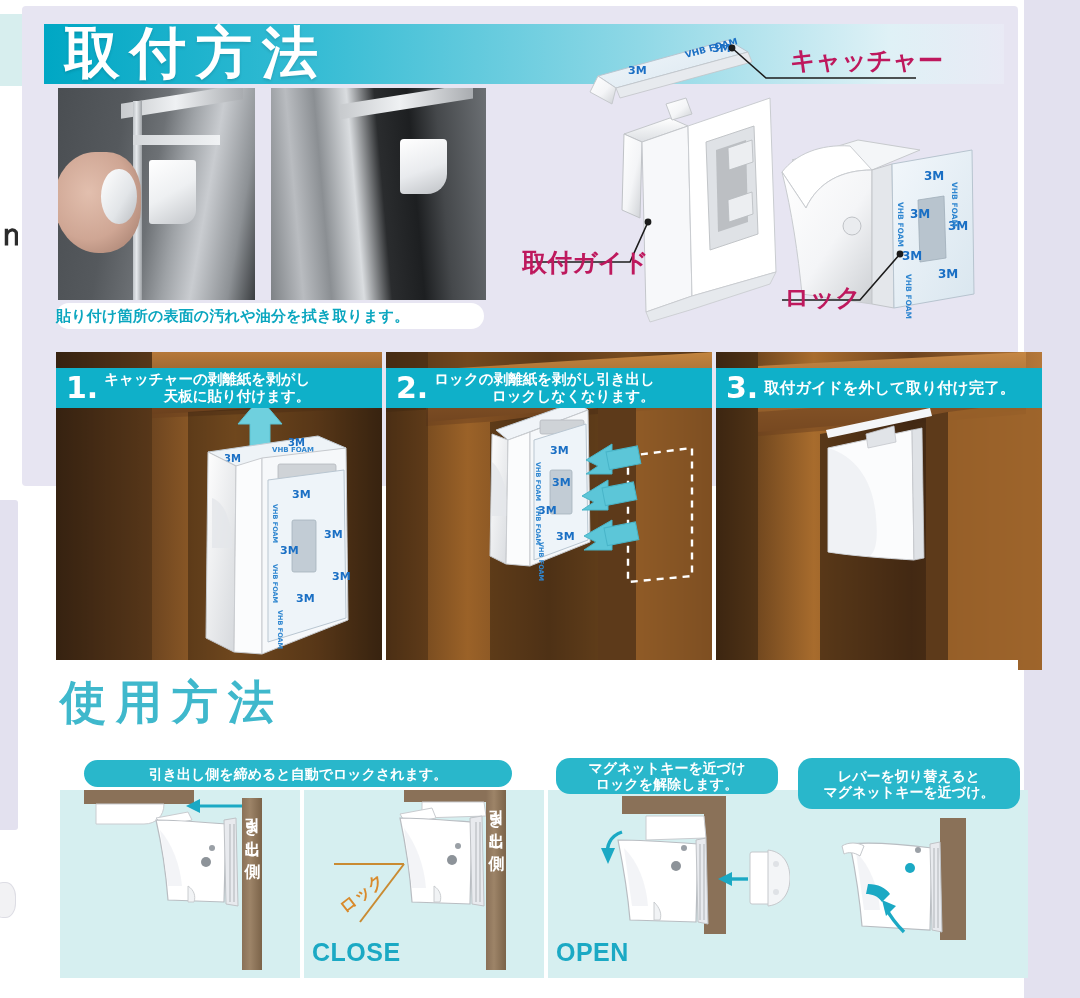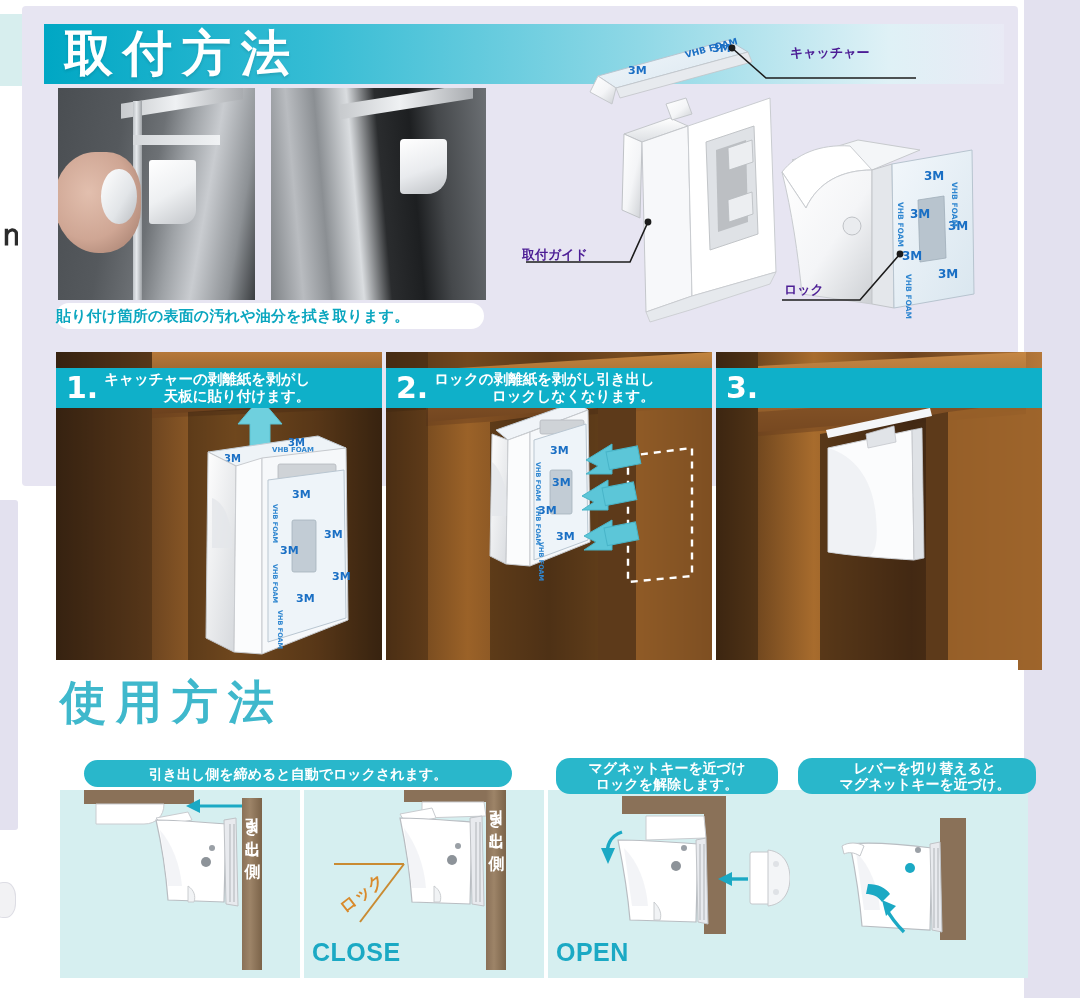--- a/index.html
+++ b/index.html
@@ -21,21 +21,21 @@
   .bleed-right-lav{position:absolute;right:0;top:0;width:56px;height:998px;background:#e3e1ef;}
   .bleed-right-gap{position:absolute;right:56px;top:0;width:14px;height:998px;background:#ffffff;}
 
   
   .card{position:absolute;left:22px;top:6px;width:996px;height:480px;background:#e7e5f2;border-radius:4px;}
   .card-lower{position:absolute;left:22px;top:660px;width:996px;height:120px;background:#ffffff;}
 
   
   .hdr-bar{position:absolute;left:44px;top:24px;width:960px;height:60px;
      background:linear-gradient(90deg,#00a7c4 0%,#35bcd4 28%,#8fd8e6 62%,#dff1f6 88%,#e9eaf5 100%);}
-  .hdr-bar .t{position:absolute;left:20px;top:-2px;font-size:49px;font-weight:700;color:#ffffff;
+  .hdr-bar .t{position:absolute;left:20px;top:-2px;font-size:56px;font-weight:700;color:#ffffff;
      letter-spacing:10px;line-height:62px;text-shadow:0 2px 3px rgba(0,0,0,.12);
      font-family:Liberation Sans, sans-serif;}
 
   
   .photo{position:absolute;overflow:hidden;background:#55595c;}
   .ph1{left:58px;top:88px;width:197px;height:212px;}
   .ph2{left:271px;top:88px;width:215px;height:212px;}
   .ph-grad-a{position:absolute;inset:0;background:
       linear-gradient(100deg,#4a4e52 0%,#55595d 30%,#6d7175 48%,#9ea2a6 60%,#c9ccd0 72%,#8d9195 88%,#3a3d40 100%);}
   .ph-grad-b{position:absolute;inset:0;background:
@@ -58,21 +58,21 @@
 
   
   .cap-pill{position:absolute;left:56px;top:303px;width:428px;height:26px;background:#ffffff;
       border-radius:13px;display:flex;align-items:center;justify-content:flex-start;}
   .cap-pill span{font-size:15px;font-weight:700;color:#0ba6bf;letter-spacing:.2px;
       font-family:"DejaVu Sans","Liberation Sans",sans-serif;}
 
   
   .ex{position:absolute;left:520px;top:22px;width:490px;height:310px;}
   .ex svg{position:absolute;left:0;top:0;}
-  .ex-lbl{position:absolute;font-size:13px;font-weight:700;color:#4c1d95;white-space:nowrap;
+  .ex-lbl{position:absolute;font-size:25px;font-weight:700;color:#be185d;white-space:nowrap;
       font-family:"DejaVu Sans","Liberation Sans",sans-serif;}
   .lbl-catcher{left:270px;top:22px;}
   .lbl-guide{left:2px;top:224px;}
   .lbl-lock{left:264px;top:259px;}
 
   
   .step{position:absolute;top:352px;width:326px;height:318px;background:#ffffff;overflow:hidden;}
   .s1{left:56px;} .s2{left:386px;} .s3{left:716px;}
   .step-hdr{position:absolute;left:0;top:16px;width:100%;height:40px;background:#0fb0c9;
       display:flex;align-items:center;box-sizing:border-box;padding:0 6px;z-index:4;}
@@ -94,21 +94,21 @@
   .u2{left:304px;width:240px;}
   .u3{left:548px;width:238px;padding-left:32px;}
   .u4{left:790px;width:238px;}
 
   .use-cap{position:absolute;background:#29b7cb;border-radius:14px;display:flex;
       flex-direction:column;align-items:center;justify-content:center;z-index:5;}
   .use-cap span{font-size:14px;font-weight:700;color:#ffffff;line-height:16px;white-space:nowrap;
       font-family:"DejaVu Sans","Liberation Sans",sans-serif;}
   .cap-a{left:84px;top:760px;width:428px;height:27px;}
   .cap-c{left:556px;top:758px;width:222px;height:36px;}
-  .cap-d{left:798px;top:758px;width:222px;height:36px;padding-left:16px;}
+  .cap-d{left:798px;top:758px;width:222px;height:51px;}
 
   .vbar{position:absolute;background:linear-gradient(90deg,#8a7158,#9d8468 40%,#7b6349);}
   .vbar .vtxt{position:absolute;left:50%;top:8px;transform:translateX(-50%);
       writing-mode:vertical-rl;font-size:16px;font-weight:700;color:#ffffff;letter-spacing:2px;
       font-family:"DejaVu Sans","Liberation Sans",sans-serif;}
 
   .state-txt{position:absolute;font-size:25px;font-weight:700;color:#1ba9c4;letter-spacing:.5px;
       font-family:"Liberation Sans",sans-serif;}
   .lock-word{position:absolute;font-size:17px;font-weight:700;color:#d98a2b;
       font-family:"DejaVu Sans","Liberation Sans",sans-serif;transform:rotate(-38deg);}
@@ -377,20 +377,23 @@
 
       <path d="M110 78 L214 56 L216 64 L112 86 Z" fill="#f4f6f8"></path>
 
       <path d="M112 96 L196 78 L198 208 C166 206 138 204 112 200 Z" fill="#fbfcfd" stroke="#cfd2d6" stroke-width="1"></path>
       <path d="M112 96 C140 104 158 130 160 166 C162 188 160 198 154 204 L112 200 Z" fill="#e8eaee" opacity=".55"></path>
       <path d="M150 82 L178 74 L180 90 L152 96 Z" fill="#e1e4e8" stroke="#c4c7cb" stroke-width=".8"></path>
       <path d="M196 78 L206 76 L208 206 L198 208 Z" fill="#dfe2e6" stroke="#c4c7cb" stroke-width=".8"></path>
     </svg>
     <div class="step-hdr">
       <div class="step-num">3.</div>
+      <div class="step-txt one">
+        <span>取付ガイドを外して取り付け完了。</span>
+      </div>
     </div>
   </div>
 
   <div class="card-lower"></div>
   <div class="hdr2">使用方法</div>
 
   <div class="use u1">
     <svg width="240" height="188" viewBox="0 0 240 188">
       <rect x="0" y="0" width="240" height="188" fill="#d6eff0"></rect>
       <rect x="24" y="0" width="110" height="14" fill="#8a7158"></rect>

